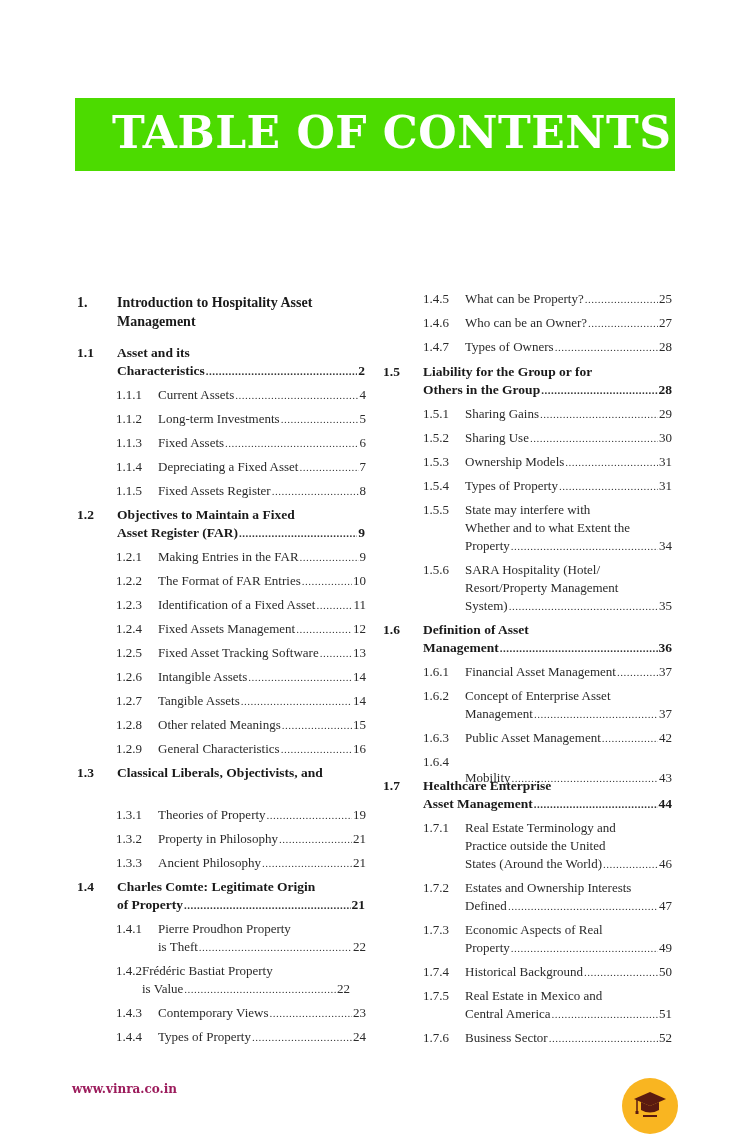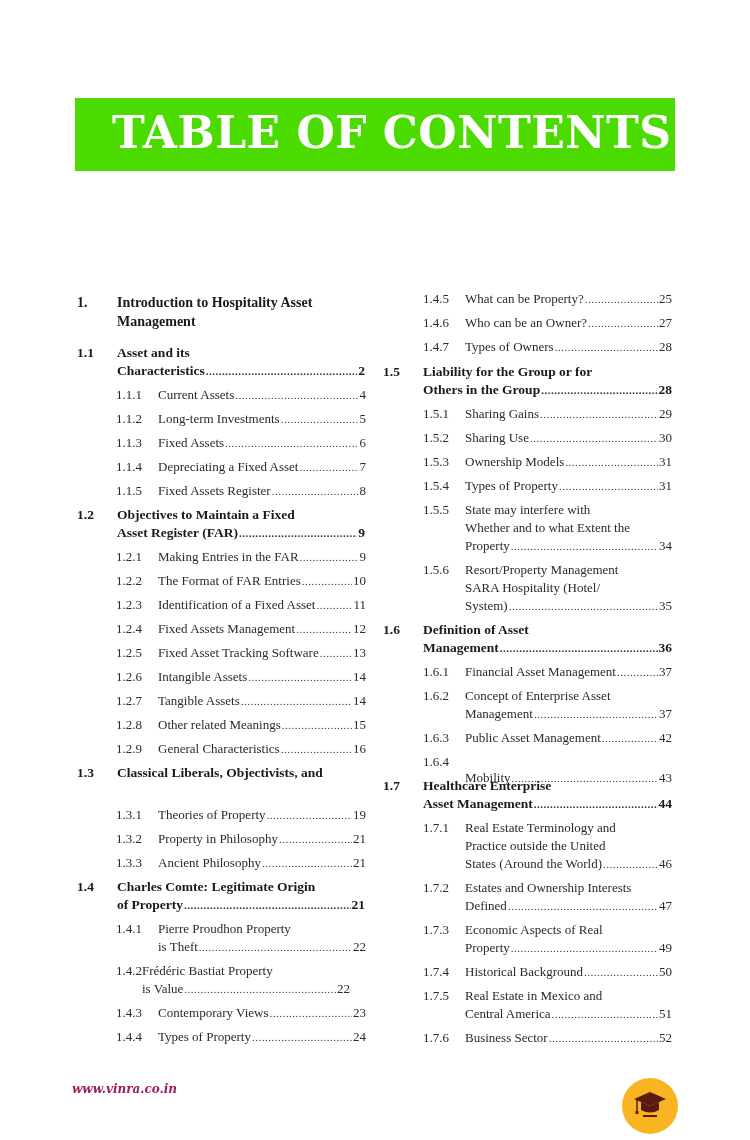--- a/index.html
+++ b/index.html
@@ -17,21 +17,21 @@
   .line .t { flex: 0 0 auto; }
   .line .dots { flex: 1 1 auto; overflow: hidden; white-space: nowrap; color: #333;
                 font-size: 11px; letter-spacing: 0.5px; margin: 0 1px; }
   .line .dots::before { content: "........................................................................................................................................"; }
   .line .pg { flex: 0 0 auto; }
   .main { font-weight: bold; font-size: 13.5px; color: #1a1a1a; }
   .main .dots { font-weight: bold; }
   .sub { color: #2a2a2a; }
   .chapter { font-weight: bold; font-size: 14px; color: #1a1a1a; line-height: 19px; }
   .footer-url { position: absolute; left: 72px; top: 1082px; font-family: "DejaVu Serif", serif;
-                font-style: italic; font-weight: bold; font-size: 12px; color: #9c1c5c; }
+                font-weight: bold; font-size: 12px; color: #9c1c5c; }
   .logo { position: absolute; left: 622px; top: 1078px; width: 56px; height: 56px;
           border-radius: 50%; background: #f9b521; }
   .logo svg { position: absolute; left: 10px; top: 12px; }
 </style>
 </head>
 <body>
 
 <div class="banner">
   <div class="banner-title">TABLE OF CONTENTS</div>
 </div>
@@ -413,24 +413,24 @@
         <span class="t">Property</span>
         <span class="dots"></span>
         <span class="pg">34</span>
       </div>
   </div>
 </div>
 <div class="entry sub" style="left:423px; top:561px; width:250px;">
   <span class="num">1.5.6</span>
   <div class="body" style="left:42px; width:207px;">
     <div class="line">
+        <span class="t">SARA Hospitality (Hotel/</span>
+      </div>
+    <div class="line">
         <span class="t">Resort/Property Management</span>
-      </div>
-    <div class="line">
-        <span class="t">SARA Hospitality (Hotel/</span>
       </div>
     <div class="line">
         <span class="t">System)</span>
         <span class="dots"></span>
         <span class="pg">35</span>
       </div>
   </div>
 </div>
 
 <div class="entry main" style="left:383px; top:621px; width:289px;">

